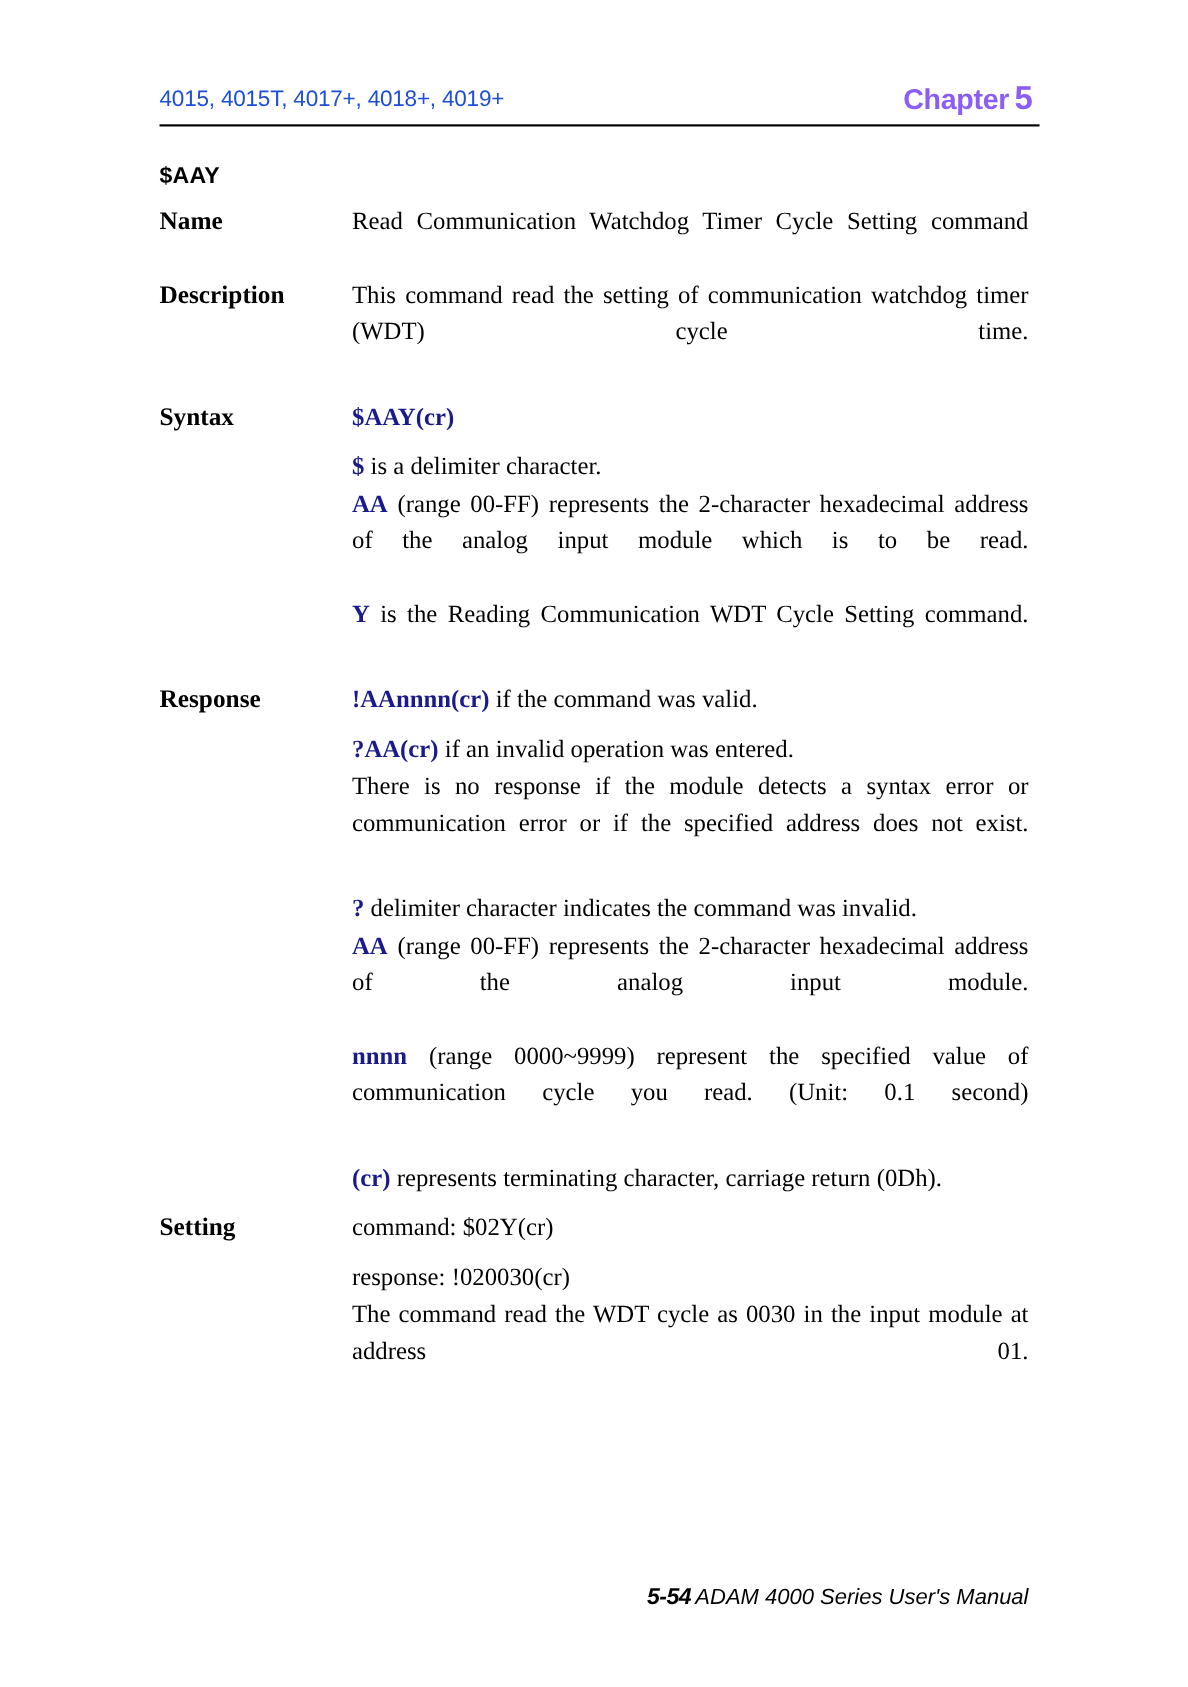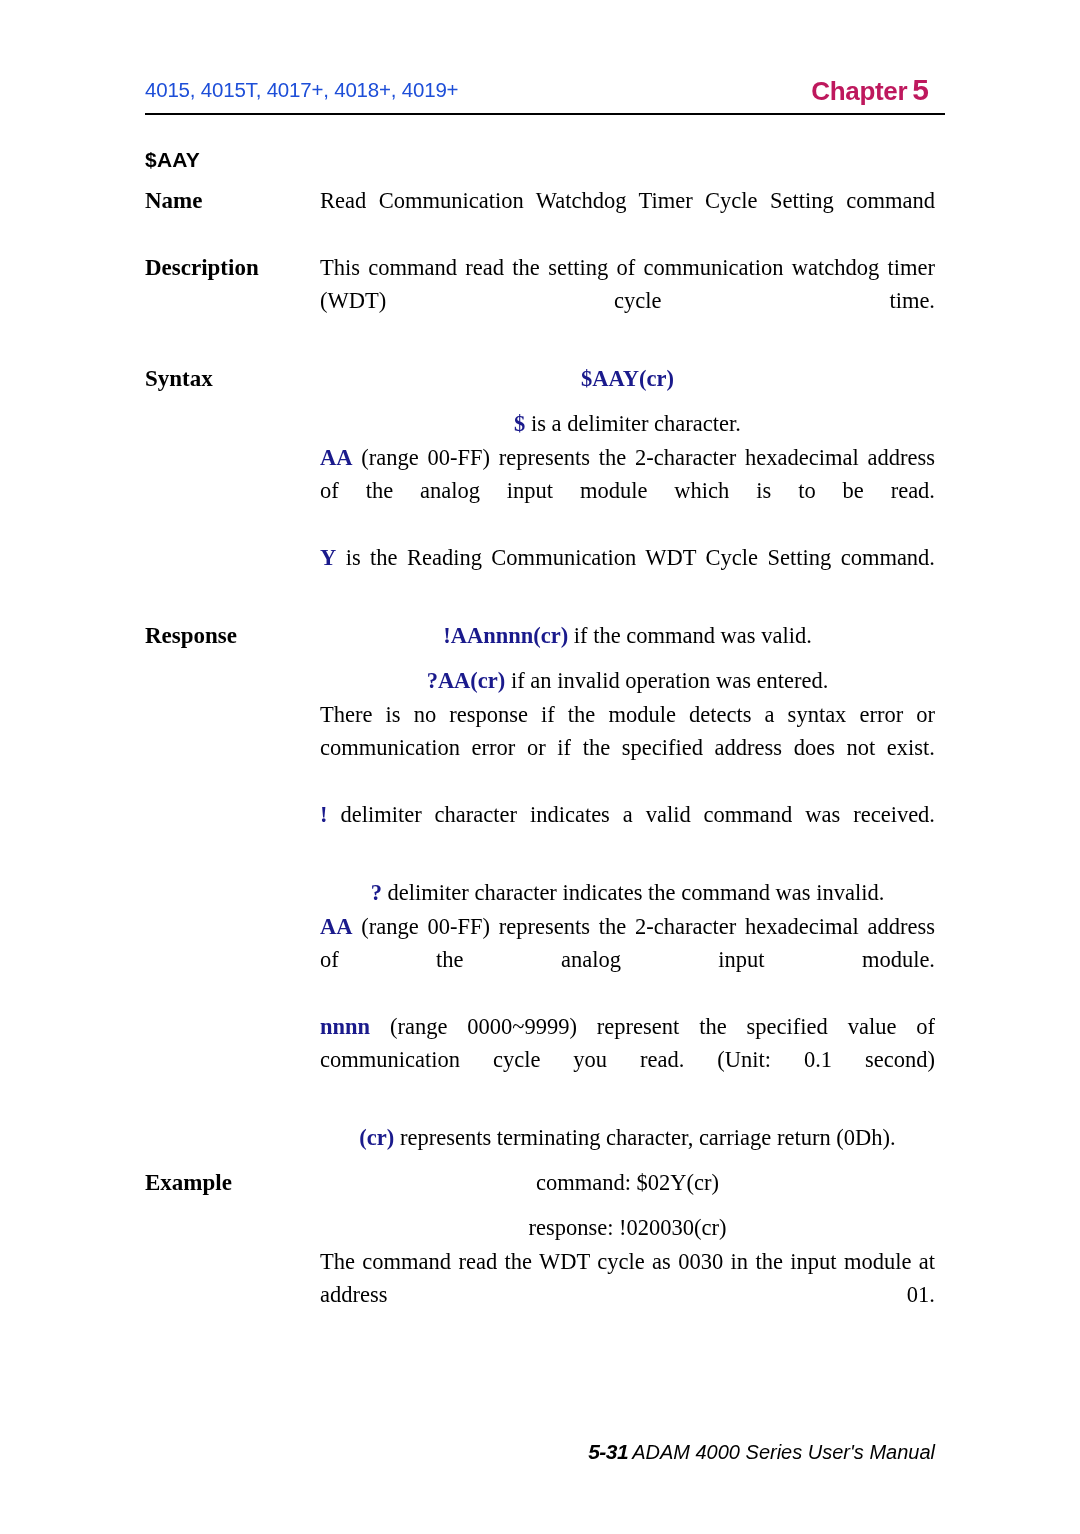--- a/index.html
+++ b/index.html
@@ -38,25 +38,25 @@
     top: 0;
     font-family: "Liberation Sans", sans-serif;
     font-size: 20.5px;
     font-weight: 400;
     letter-spacing: -0.2px;
     color: #1d4ed8;
     white-space: nowrap;
   }
   .header-right {
     position: absolute;
-    right: 16px;
+    right: 6px;
     top: -5px;
     white-space: nowrap;
     font-family: "Liberation Sans", sans-serif;
-    color: #be185d;
+    color: #8b5cf6;
   }
   .header-right .chap-word {
     font-size: 26px;
     font-weight: 700;
     letter-spacing: -0.3px;
   }
   .header-right .chap-num {
     font-size: 30px;
     font-weight: 700;
     margin-left: 5px;
@@ -109,21 +109,21 @@
   .para {
     margin-left: 175px;
     width: 615px;
     font-family: "Liberation Serif", serif;
     font-size: 22.5px;
     line-height: 33px;
     text-align: justify;
     text-justify: inter-word;
     hyphens: none;
   }
-  .para.nojust { text-align: center; margin-top: 12px; }
+  .para.nojust { text-align: left; margin-top: 12px; }
 
   
   .para::after {
     content: "";
     display: inline-block;
     width: 100%;
   }
   .para.nojust::after { content: none; }
 
   .blk { margin-bottom: 1px; }
@@ -207,52 +207,49 @@
     </div>
 
     <div class="row blk">
       <div class="para nojust"><span class="tok">?AA(cr)</span><span> if an invalid operation was entered.</span></div>
     </div>
 
     <div class="row blk">
       <div class="para">There is no response if the module detects a syntax error or communication error or if the specified address does not exist.</div>
     </div>
 
-    <div class="row blk">
-      <div class="para"><span class="tok">!</span><span> delimiter character indicates a valid command was received.</span></div>
-    </div>
 
     <div class="row blk">
       <div class="para nojust"><span class="tok">?</span><span> delimiter character indicates the command was invalid.</span></div>
     </div>
 
     <div class="row blk">
       <div class="para"><span class="tok">AA</span><span> (range 00-FF) represents the 2-character hexadecimal address of the analog input module.</span></div>
     </div>
 
     <div class="row blk">
       <div class="para"><span class="tok">nnnn</span><span> (range 0000~9999) represent the specified value of communication cycle you read. (Unit: 0.1 second)</span></div>
     </div>
 
     <div class="row blk">
       <div class="para nojust"><span class="tok">(cr)</span><span> represents terminating character, carriage return (0Dh).</span></div>
     </div>
 
     <div class="row blk">
-      <div class="label">Example</div>
+      <div class="label">Setting</div>
       <div class="para nojust">command: $02Y(cr)</div>
     </div>
 
     <div class="row blk">
       <div class="para nojust">response: !020030(cr)</div>
     </div>
 
     <div class="row blk">
       <div class="para">The command read the WDT cycle as 0030 in the input module at address 01.</div>
     </div>
 
   </div>
 
   <div class="footer">
-    <span class="pg">5-31</span><span class="fm">ADAM 4000 Series User's Manual</span>
+    <span class="pg">5-54</span><span class="fm">ADAM 4000 Series User's Manual</span>
   </div>
 
 </div>
 
 </body></html>

